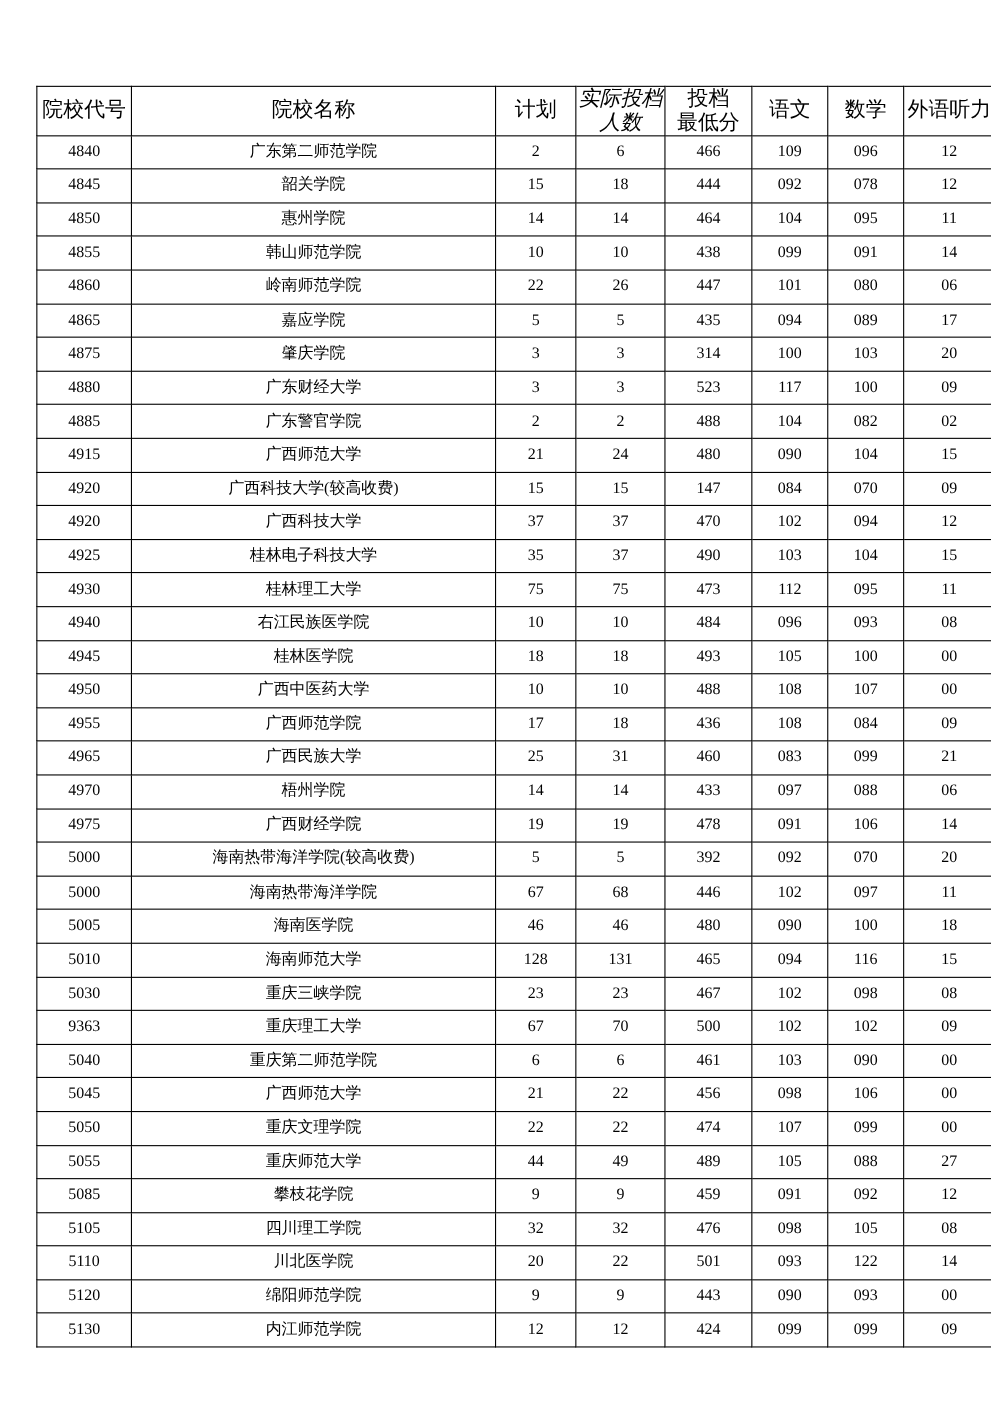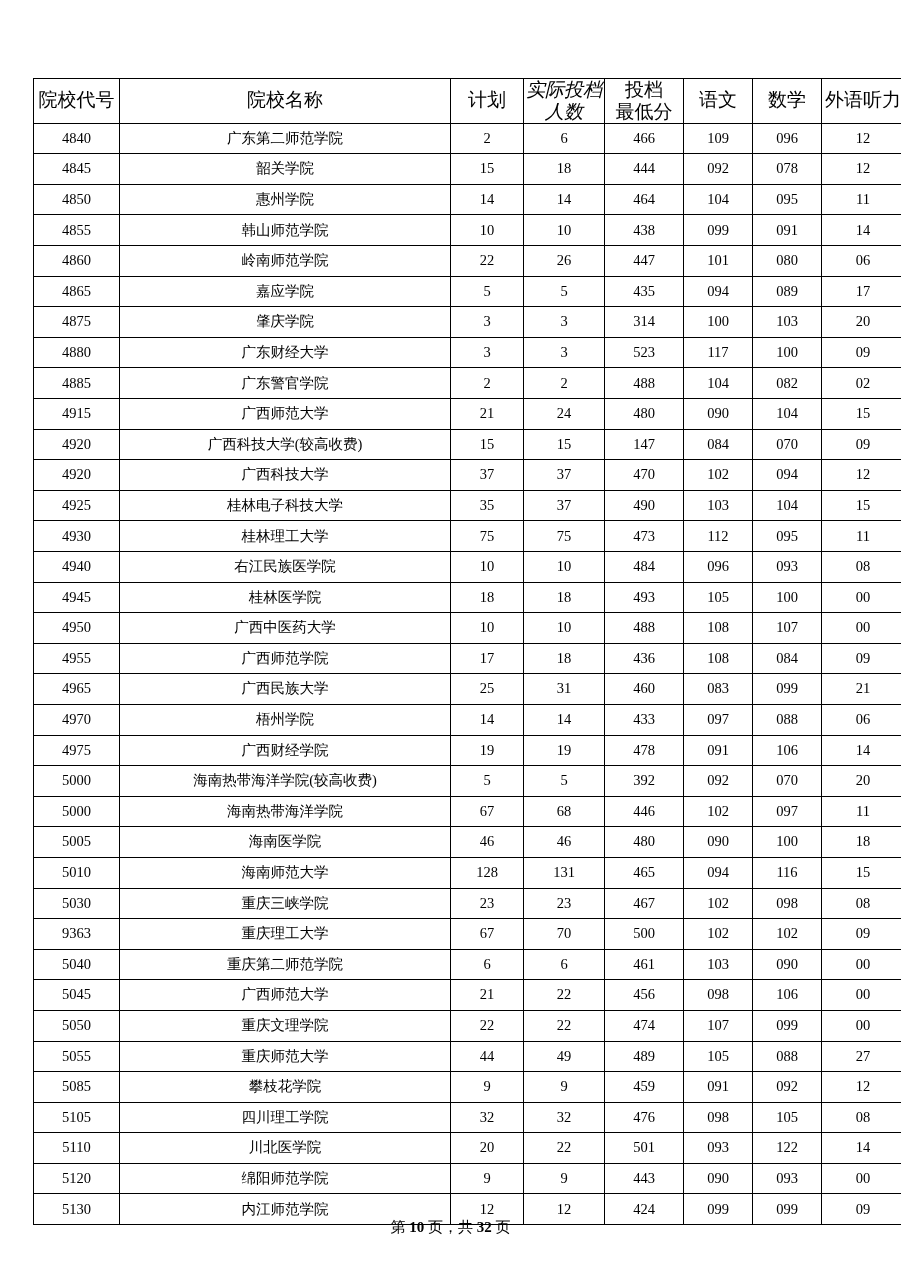--- a/index.html
+++ b/index.html
@@ -453,21 +453,14 @@
           <td>12</td>
           <td>12</td>
           <td>424</td>
           <td>099</td>
           <td>099</td>
           <td>09</td>
         </tr>
       </tbody>
   </table>
 
-  <div class="footer">
-    <span>第</span>
-    <span class="pagenum">10</span>
-    <span>页，共</span>
-    <span class="pagenum">32</span>
-    <span>页</span>
-  </div>
 
 </div>
 
 </body></html>

